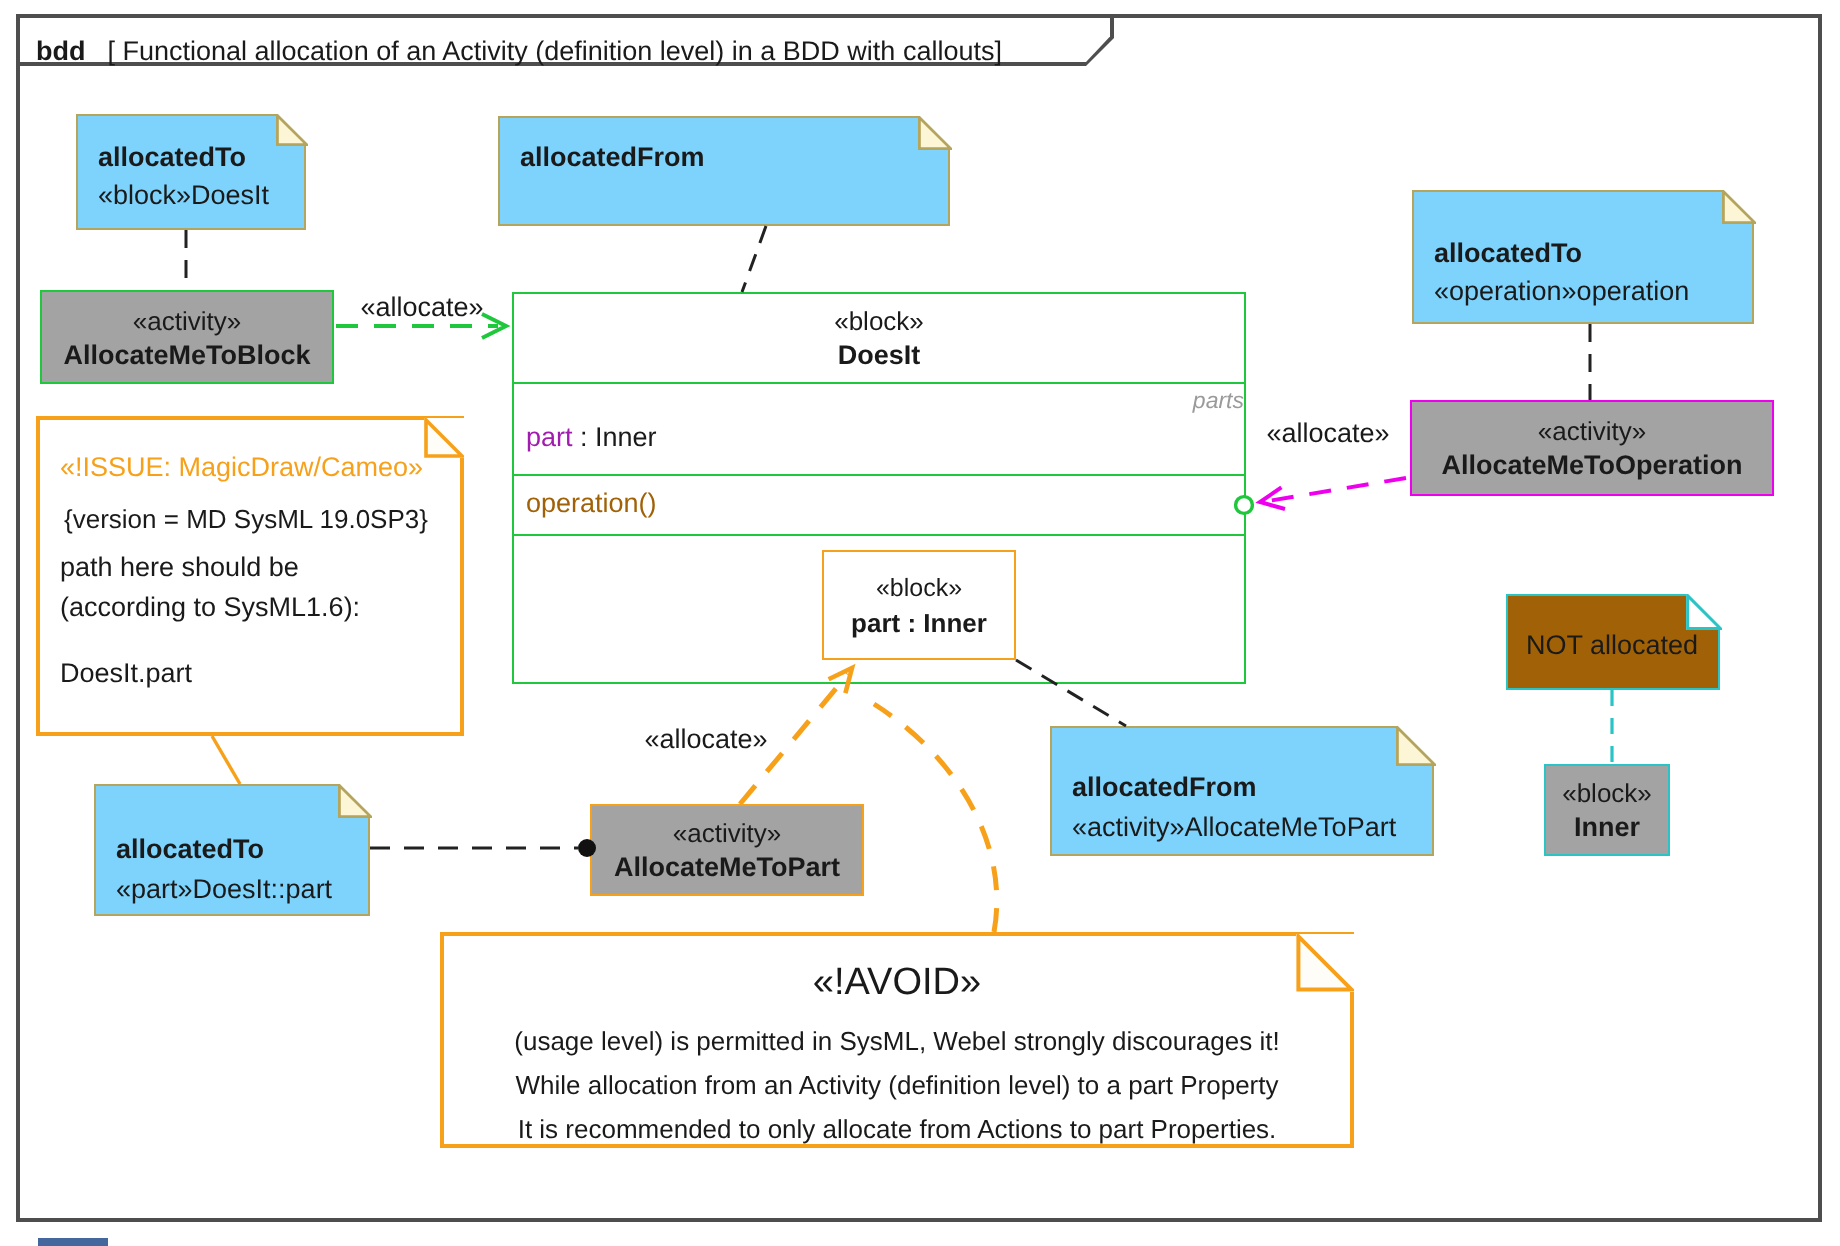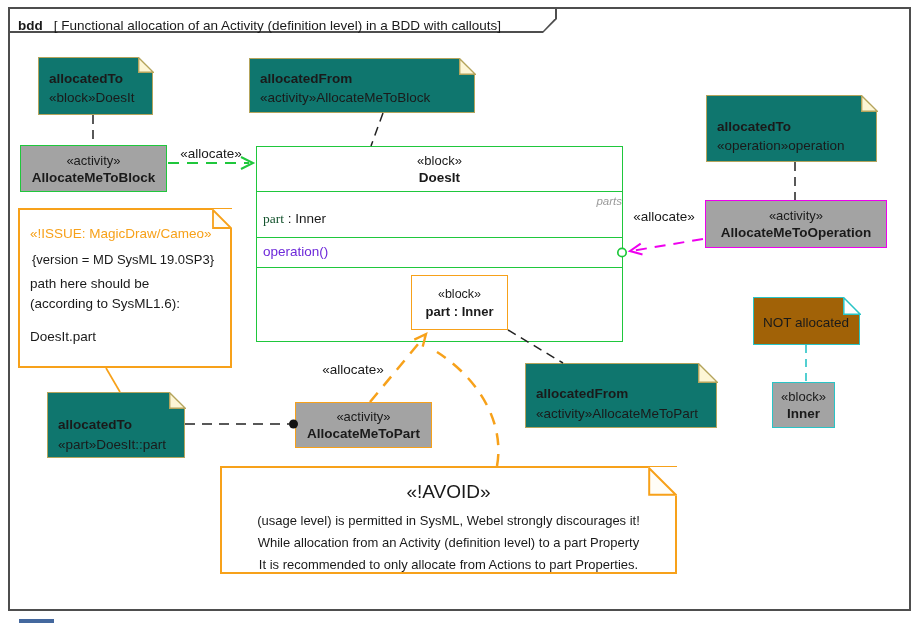--- a/index.html
+++ b/index.html
@@ -20,21 +20,21 @@
   .box{position:absolute;background:#a3a3a3;display:flex;flex-direction:column;align-items:center;
     justify-content:center;text-align:center;z-index:2;line-height:17px;font-size:13px;}
   .box .nm{font-weight:bold;font-size:13.5px;text-align:right;}
   .b-green{border:1.8px solid #1fc73c;}
   .b-magenta{border:1.8px solid #ee00ee;}
   .b-orange{border:1.8px solid #f7a11a;}
   .b-cyan{border:1.8px solid #29c4c6;}
 
   
   .note{position:absolute;z-index:2;font-size:13.5px;line-height:19px;}
-  .note-tan{background:#0f766e;border:1.4px solid #b4a45c;}
+  .note-tan{background:#7dd3fc;border:1.4px solid #b4a45c;}
   .note-orange{background:#fff;border:2px solid #f7a11a;}
   .note-cyan{background:#a16207;border:1.6px solid #29c4c6;}
   .note .ttl{font-weight:bold;}
   .fold{position:absolute;top:-1.5px;right:-1.5px;background:#fff;}
   .fold svg{display:block;}
 
   .n1{left:38px;top:57px;width:115px;height:58px;padding:11px 0 0 10px;}
   .n2{left:249px;top:58px;width:226px;height:55px;padding:10px 0 0 10px;}
   .n3{left:706px;top:95px;width:171px;height:67px;padding:21px 0 0 10px;}
   .n-issue{left:18px;top:208px;width:214px;height:160px;padding:14px 8px 0 10px;font-size:13.5px;line-height:20px;}
@@ -56,23 +56,23 @@
 
   
   .doesit{position:absolute;left:256px;top:146px;width:367px;height:196px;background:#fff;
     border:1.8px solid #1fc73c;z-index:2;font-size:13px;}
   .doesit .hdr{height:44px;display:flex;flex-direction:column;align-items:center;justify-content:center;line-height:17px;}
   .doesit .hdr .nm{font-weight:bold;font-size:13.5px;}
   .cmp{border-top:1.6px solid #1fc73c;position:relative;}
   .cmp-parts{height:46px;}
   .cmp-parts .lbl{display:block;text-align:right;font-style:italic;color:#9a9a9a;font-size:11.5px;padding-top:3px;}
   .cmp-parts .prop{display:block;padding:4px 0 0 6px;font-size:13.5px;}
-  .prop .pname{color:#14532d;font-family:Liberation Serif, serif;}
+  .prop .pname{color:#a21caf;}
   .cmp-ops{height:30px;}
-  .cmp-ops .op{display:block;color:#6d28d9;padding:6px 0 0 6px;font-size:13.5px;}
+  .cmp-ops .op{display:block;color:#a16207;padding:6px 0 0 6px;font-size:13.5px;}
   .cmp-struct{height:72px;}
   .ibox{position:absolute;left:154px;top:7px;width:97px;height:55px;background:#fff;border:1.8px solid #f7a11a;
     display:flex;flex-direction:column;align-items:center;justify-content:center;line-height:17px;font-size:12.5px;}
   .ibox .nm{font-weight:bold;font-size:13px;}
 
   
   .elabel{position:absolute;z-index:4;font-size:13.5px;text-align:center;}
   .el1{left:172px;top:146px;width:78px;}
   .el2{left:627px;top:209px;width:74px;}
   .el3{left:314px;top:362px;width:78px;}
@@ -105,21 +105,20 @@
     <div>«block»DoesIt</div>
   </div>
 
   <div class="note note-tan n2">
     <div class="fold" style="width:17px;height:17px;">
       <svg width="17" height="17">
           <path d="M0.7,0.7 L16.3,16.3 L0.7,16.3 Z" fill="#fdf6d6" stroke="#b4a45c" stroke-width="1.4"></path>
         </svg>
     </div>
     <div class="ttl">allocatedFrom</div>
-    <div>«activity»AllocateMeToBlock</div>
   </div>
 
   <div class="note note-tan n3">
     <div class="fold" style="width:17px;height:17px;">
       <svg width="17" height="17">
           <path d="M0.7,0.7 L16.3,16.3 L0.7,16.3 Z" fill="#fdf6d6" stroke="#b4a45c" stroke-width="1.4"></path>
         </svg>
     </div>
     <div class="ttl">allocatedTo</div>
     <div>«operation»operation</div>

